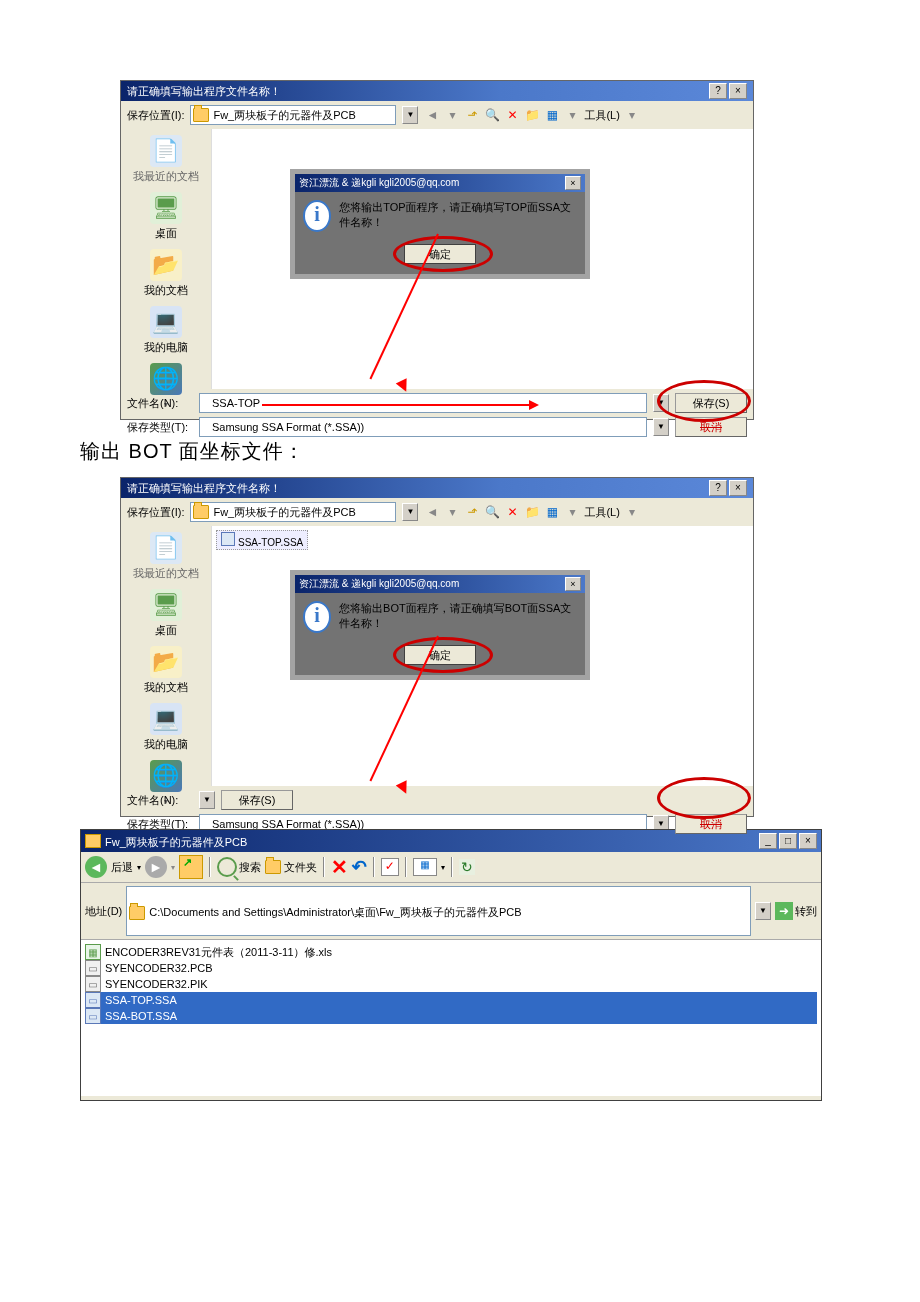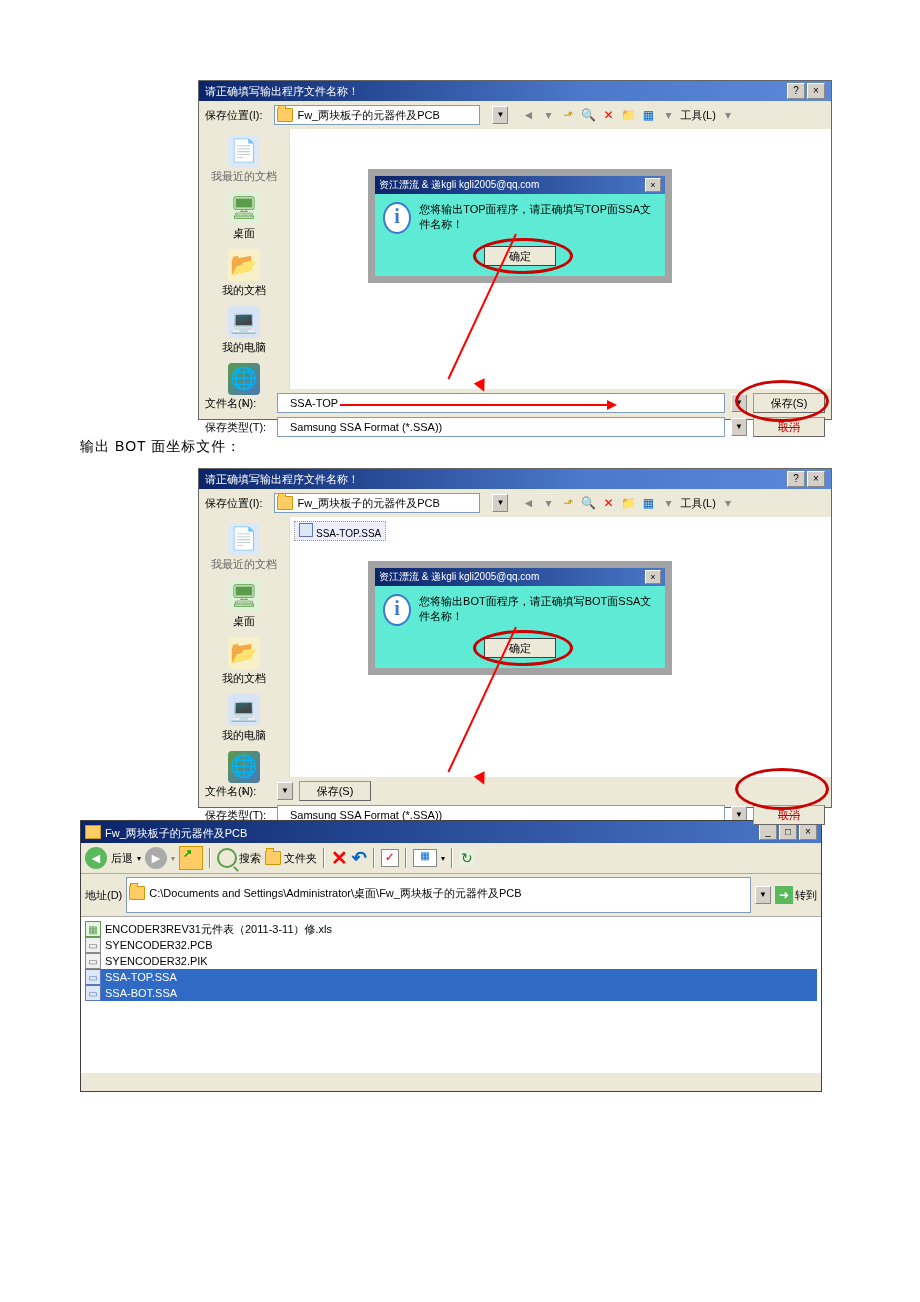--- a/index.html
+++ b/index.html
@@ -1,23 +1,23 @@
 <!DOCTYPE html>
 <html><head>
 <meta charset="utf-8">
 <style>
 body{margin:0;padding:0;background:#fff;font-family:"Microsoft YaHei",Arial,sans-serif;font-size:12px;width:920px}
 .page{padding:80px 80px 40px 80px}
-.caption{font-size:14px;margin:18px 0 12px 0;letter-spacing:1px}
+.caption{font-size:20px;margin:18px 0 12px 0;letter-spacing:1px}
 .dlg{border:1px solid #666;background:#ece9d8;position:relative}
-.dlg1{width:632px;height:338px;margin-left:118px}
+.dlg1{width:632px;height:338px;margin-left:40px}
 .title{background:linear-gradient(to right,#0a246a,#4b78c9 60%,#5b88d9);color:#fff;font-size:11px;padding:2px 6px;display:flex;align-items:center;justify-content:space-between;height:16px}
 .tbtns{display:flex;gap:2px}
 .tbtn{width:16px;height:14px;background:#d4d0c8;border:1px solid #fff;border-right-color:#888;border-bottom-color:#888;font-size:10px;line-height:14px;text-align:center;color:#000}
-.row{display:flex;align-items:center;gap:12px;padding:4px 6px;font-size:11px}
+.row{display:flex;align-items:center;gap:6px;padding:4px 6px;font-size:11px}
 .lbl{white-space:nowrap}
 .combo{display:flex;align-items:center;border:1px solid #7f9db9;background:#fff;height:18px;padding:0 2px;gap:4px}
 .folder-icon{display:inline-block;width:14px;height:12px;background:#fc6;border:1px solid #c90;border-radius:1px;position:relative}
 .folder-icon::before{content:"";position:absolute;top:-4px;left:0;width:6px;height:3px;background:#fc6;border:1px solid #c90;border-bottom:none}
 .dd{width:14px;height:16px;background:#d4d0c8;border:1px solid #fff;border-right-color:#888;border-bottom-color:#888;font-size:8px;text-align:center;line-height:16px}
 .tbicons{display:flex;gap:4px;align-items:center}
 .ti{width:16px;height:16px;display:inline-flex;align-items:center;justify-content:center;font-size:12px}
 .ti-gray{color:#888}
 .ti-yel{color:#c90}
 .ti-red{color:#f00}
@@ -26,21 +26,21 @@
 .sidebar{width:90px;background:#ece9d8;border-right:1px solid #ddd;padding-top:6px}
 .sbitem{text-align:center;font-size:11px;color:#666;margin-bottom:8px}
 .sbicon{width:32px;height:32px;margin:0 auto 2px auto;border-radius:4px;display:flex;align-items:center;justify-content:center;font-size:22px}
 .sb-doc{background:#dce8f5;color:#6b9ac9}
 .sb-desk{background:#e1f0d8;color:#5a9c4c}
 .sb-my{background:#f8f0c8;color:#d9a800}
 .sb-comp{background:#d8e4f5;color:#4a78b8}
 .sb-net{background:linear-gradient(135deg,#5a9c4c,#4a78b8);color:#fff}
 .main{flex:1;background:#fff;position:relative;padding:4px}
 .fileitem{display:inline-block;border:1px dotted #999;background:#eef;padding:1px 4px;font-size:10px}
-.msgbox{position:absolute;top:40px;left:78px;width:290px;border:7px solid #a3a3a3;background:#5eead4}
+.msgbox{position:absolute;top:40px;left:78px;width:290px;border:5px solid #a3a3a3;background:#737373}
 .msgbox2{top:44px}
 .msgtitle{background:linear-gradient(to right,#0a246a,#4b78c9);color:#fff;font-size:10px;padding:2px 4px;display:flex;justify-content:space-between;align-items:center}
 .msgclose{width:14px;height:12px;background:#d4d0c8;border:1px solid #fff;border-right-color:#888;border-bottom-color:#888;font-size:9px;line-height:12px;text-align:center;color:#000}
 .msgbody{padding:8px;display:flex;gap:8px;align-items:flex-start;font-size:11px}
 .info-icon{width:28px;height:28px;border-radius:50%;background:#fff;border:2px solid #3a78c9;color:#3a78c9;font:bold 20px/24px serif;text-align:center}
 .msgbtns{text-align:center;padding:4px 0 10px 0;position:relative}
 .okbtn{width:72px;height:20px;background:#ece9d8;border:1px solid #404040;font-size:11px;position:relative;z-index:2}
 .ring{position:absolute;border:3px solid #c00;border-radius:50%;pointer-events:none;z-index:3}
 .okring{width:94px;height:30px;left:50%;margin-left:-47px;top:-4px}
 .bottom{padding:4px 6px}
@@ -69,21 +69,21 @@
 .srch{display:flex;align-items:center;gap:2px}
 .mag{width:16px;height:16px;border:2px solid #5a9c4c;border-radius:50%;position:relative}
 .mag::after{content:"";position:absolute;bottom:-4px;right:-4px;width:6px;height:2px;background:#5a9c4c;transform:rotate(45deg)}
 .fbtn{display:flex;align-items:center;gap:3px}
 .bigX{color:#f00;font-size:20px;font-weight:bold}
 .undo{color:#06c;font-size:18px;font-weight:bold}
 .chk{width:16px;height:16px;border:1px solid #888;background:#fff;color:#f00;font-size:12px;text-align:center;line-height:14px}
 .view{width:22px;height:16px;border:1px solid #888;background:#fff;color:#06c;font-size:10px;text-align:center}
 .ref{width:16px;height:16px;background:#e8f0e0;color:#2a7a2a;text-align:center;font-size:14px;line-height:16px}
 .addr{display:flex;align-items:center;gap:4px;padding:3px 4px;border-bottom:1px solid #aaa;font-size:11px}
-.addrfield{flex:1;background:#fff;border:1px solid #7f9db9;height:18px;display:flex;align-items:flex-start;padding:8px 2px;gap:4px}
+.addrfield{flex:1;background:#fff;border:1px solid #7f9db9;height:18px;display:flex;align-items:flex-end;padding:15px 2px;gap:4px}
 .gobtn{display:flex;align-items:center;gap:2px}
 .goicon{width:18px;height:18px;background:#5cb85c;color:#fff;text-align:center;line-height:18px;font-size:12px}
 .filelist{background:#fff;height:148px;padding:4px;font-size:11px}
 .fli{display:flex;align-items:center;gap:4px;height:16px}
 .fli .fic{width:14px;height:14px;display:inline-flex;align-items:center;justify-content:center;font-size:10px}
 .xls{background:#e8f5e8;border:1px solid #5a9c4c;color:#5a9c4c}
 .pcb{background:#f0f0f0;border:1px solid #888;color:#666}
 .ssa{background:#dce8f5;border:1px solid #5a78b8;color:#5a78b8}
 .fli.sel{background:#316ac5;color:#fff}
 .sep{border-left:1px solid #888;border-right:1px solid #fff;height:20px;margin:0 2px}

